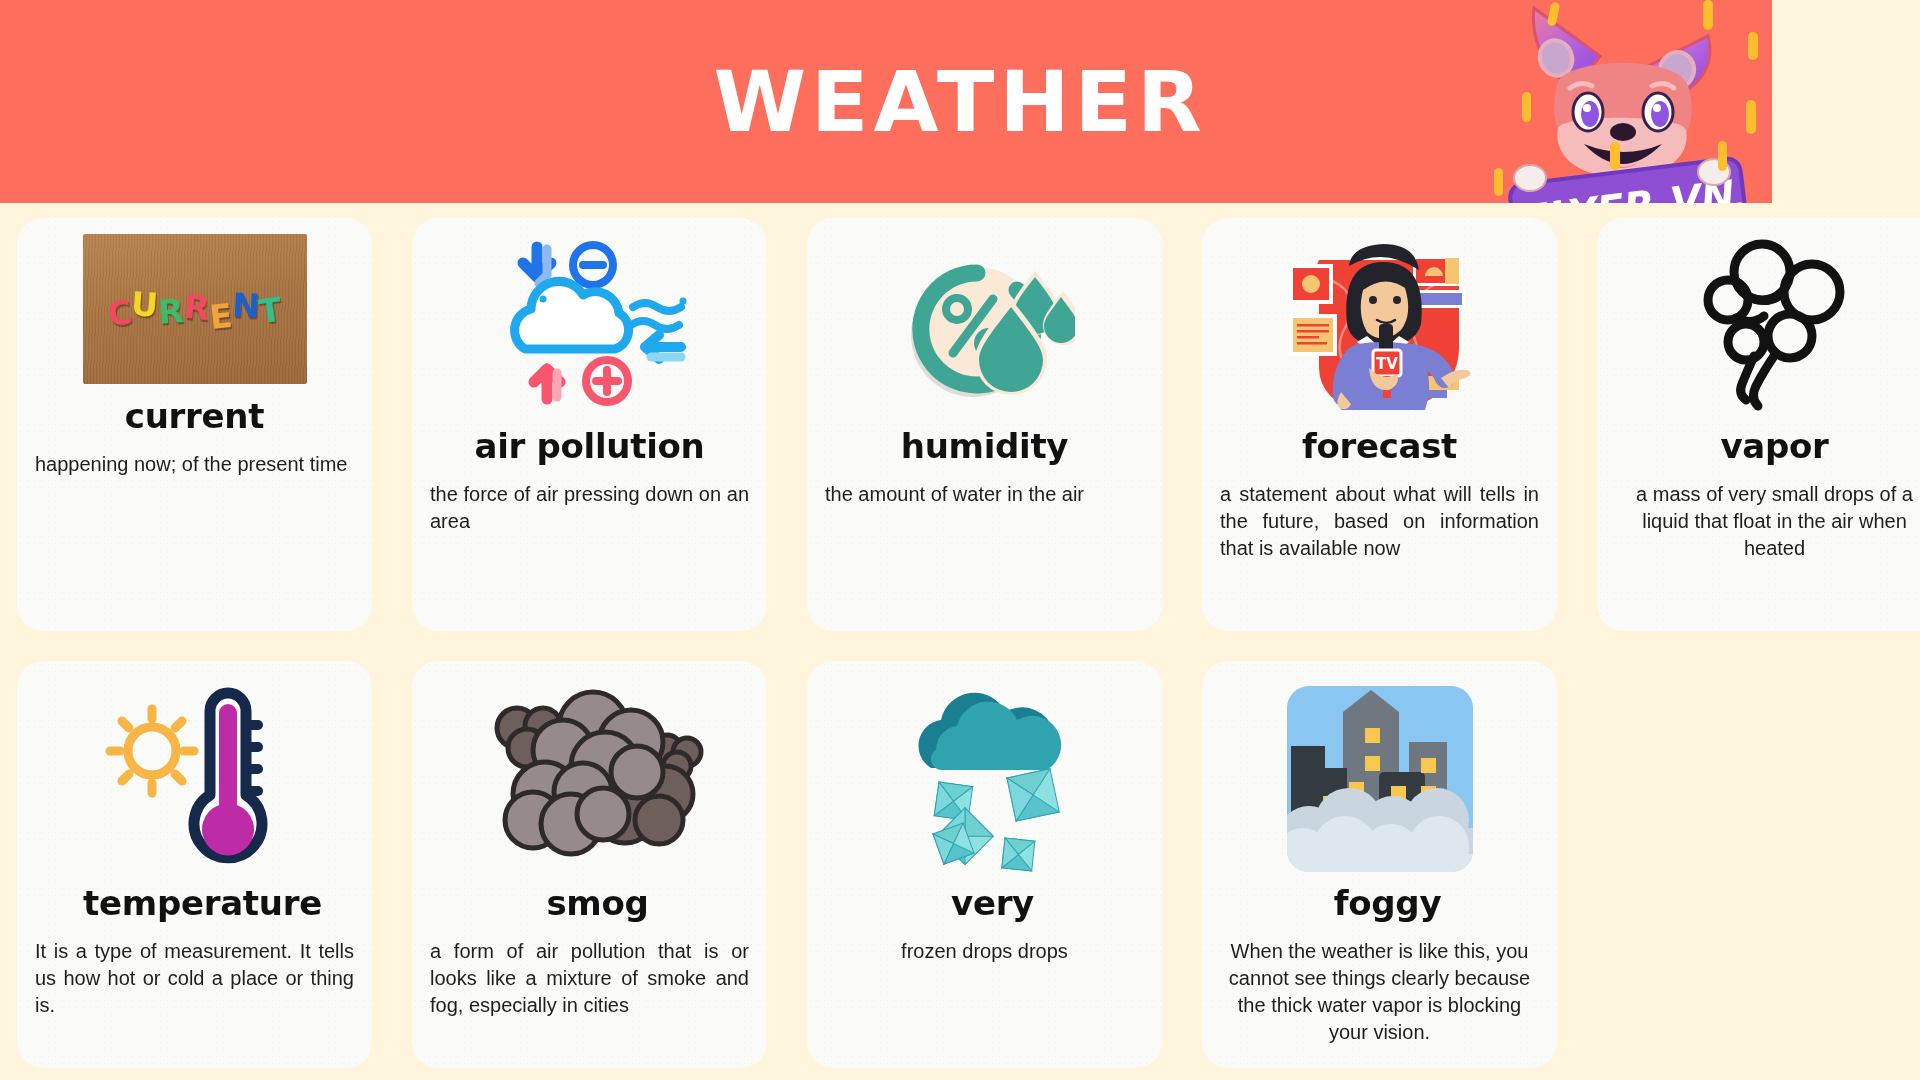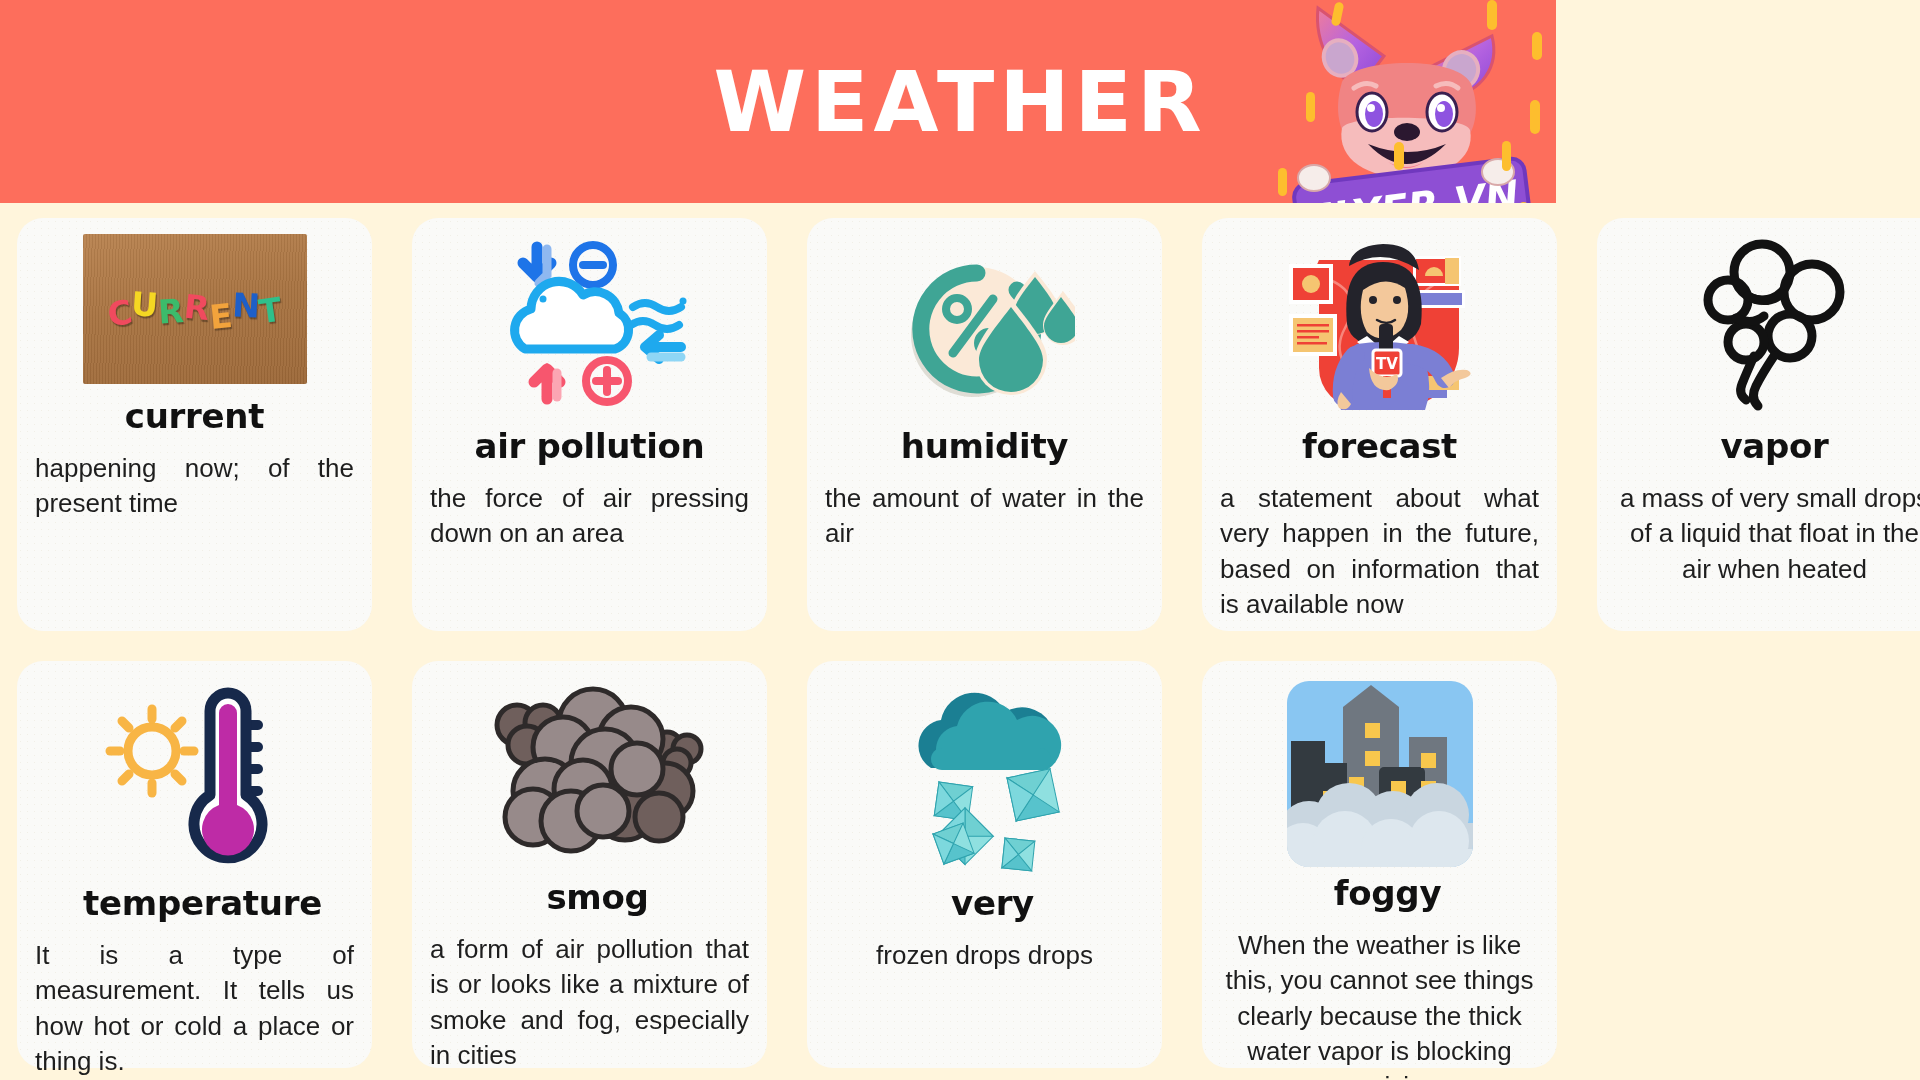--- a/index.html
+++ b/index.html
@@ -6,21 +6,21 @@
   html,body { width:1920px; height:1080px; }
   body {
     background:#FFF5DC;
     font-family:"Liberation Sans", sans-serif;
     overflow:hidden;
     position:relative;
   }
 
   
   .header {
-    position:absolute; left:0; top:0; width:1556px; height:203px;
+    position:absolute; left:0; top:0; width:1772px; height:203px;
     background:#FD6E5C; overflow:hidden;
   }
   .header-title {
     position:absolute; left:0; top:0; width:1920px; height:203px;
     display:flex; align-items:center; justify-content:center;
     color:#FFFFFF;
     font-family:"DejaVu Sans", sans-serif;
     font-size:84px; font-weight:bold; letter-spacing:5px;
     line-height:1;
   }
@@ -53,21 +53,21 @@
     margin-top:2px;
   }
   .art svg { display:block; }
   .word {
     font-family:"DejaVu Sans", sans-serif;
     font-size:34px; font-weight:bold; color:#111111;
     letter-spacing:-0.3px; line-height:1.1;
     margin-top:14px; text-align:center;
   }
   .desc {
-    font-size:26px; line-height:1.35; color:#1E1E1E;
+    font-size:20px; line-height:1.35; color:#1E1E1E;
     margin-top:16px; width:100%;
   }
   .desc.justify { text-align:justify; text-align-last:left; }
   .desc.center   { text-align:center; }
 
   
   .grid .card.r2 .art { height:196px; }
   .grid .card.r2 .word { margin-top:8px;margin-left:16px; }
 
   
@@ -271,21 +271,21 @@
         <path d="M56 154 q-6 10 -2 16 q8 4 12 -4 Z" fill="#F3C89B"></path>
 
         <rect x="94" y="86" width="14" height="38" rx="4" fill="#23232B"></rect>
         <rect x="88" y="112" width="28" height="26" rx="3" fill="#EF4136" stroke="#fff" stroke-width="3"></rect>
         <text x="102" y="131" font-family="DejaVu Sans, sans-serif" font-size="15" font-weight="bold" fill="#FFFFFF" text-anchor="middle">TV</text>
         <rect x="98" y="138" width="8" height="22" fill="#EF4136"></rect>
         <path d="M84 130 q14 14 28 6 q4 10 -8 16 q-18 2 -20 -22 Z" fill="#F3C89B"></path>
       </svg>
     </div>
     <div class="word">forecast</div>
-    <div class="desc justify">a statement about what very happen in the future, based on information that is available now</div>
+    <div class="desc justify">a statement about what will tells in the future, based on information that is available now</div>
   </div>
 
   <div class="card">
     <div class="art">
       <svg width="170" height="176" viewBox="0 0 170 176">
         <g fill="none" stroke="#121212" stroke-width="9" stroke-linecap="round" stroke-linejoin="round">
           <circle cx="72" cy="34" r="28"></circle>
           <circle cx="122" cy="54" r="28"></circle>
           <circle cx="38" cy="62" r="20"></circle>
           <circle cx="100" cy="98" r="22"></circle>

